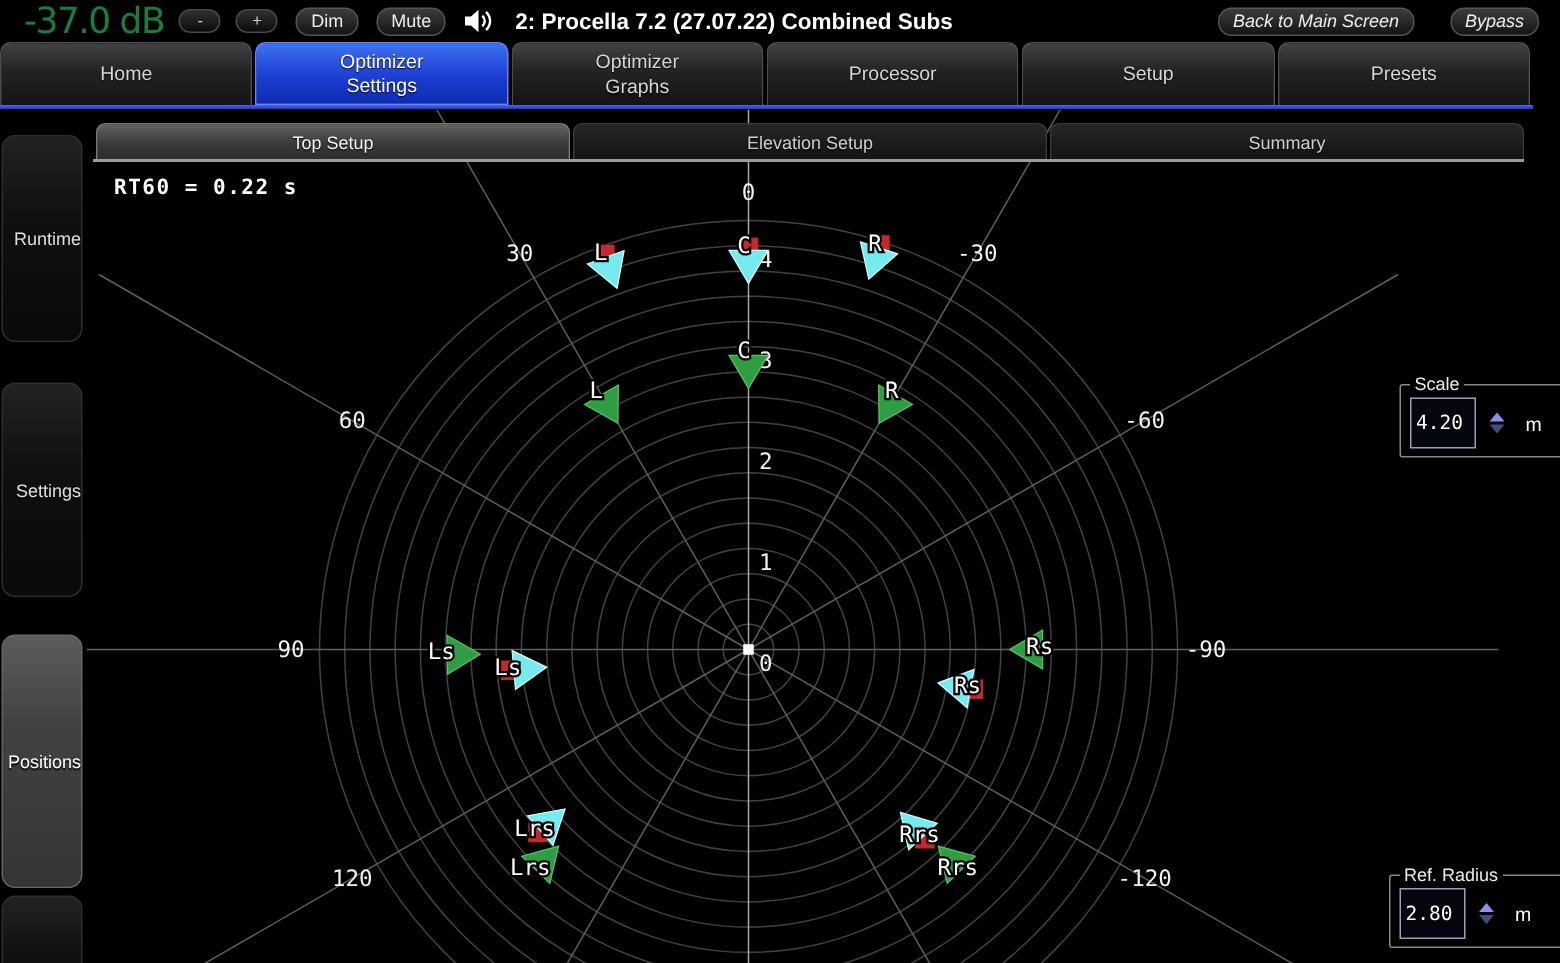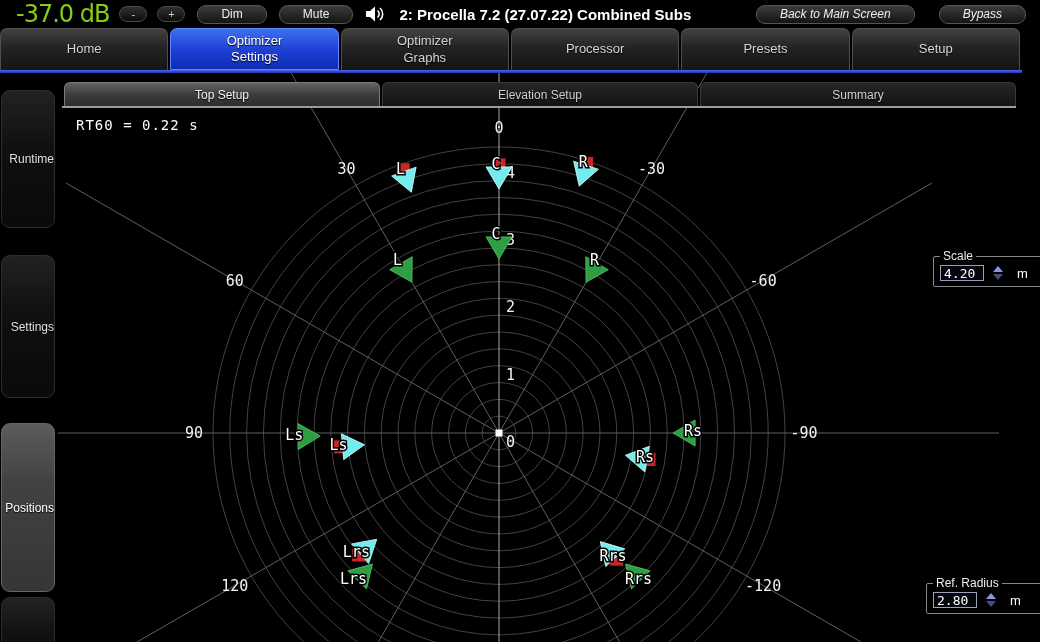--- a/index.html
+++ b/index.html
@@ -2,27 +2,27 @@
 <html><head>
 <meta charset="utf-8">
 <style>
   html,body{margin:0;padding:0;background:#000;}
   *{box-sizing:border-box;}
   .screen{position:relative;width:1040px;height:642px;background:#000;overflow:hidden;
           font-family:"Liberation Sans",sans-serif;color:#eee;}
 
   
   .topbar{position:absolute;left:0;top:0;width:1040px;height:28px;display:flex;align-items:center;background:#000;}
-  .vol{font-family:"DejaVu Sans",sans-serif;font-size:24px;line-height:24px;color:#84cc16;margin-left:16px;letter-spacing:-1px;white-space:nowrap;}
+  .vol{font-family:"DejaVu Sans",sans-serif;font-size:24px;line-height:24px;color:#15803d;margin-left:16px;letter-spacing:-1px;white-space:nowrap;}
   .tiny-btn{width:28px;height:16px;margin-left:10px;border-radius:8px;border:1px solid #4a4a4a;
             background:linear-gradient(#303030,#0c0c0c);color:#ccc;font-size:11px;line-height:12px;
             padding:0;cursor:pointer;box-shadow:0 1px 1px #000;}
   .pill-btn{height:19px;margin-left:12px;border-radius:9px;border:1px solid #555;
             background:linear-gradient(#3c3c3c,#141414);color:#eee;font-size:12px;line-height:14px;
-            padding:1px 23px;cursor:pointer;box-shadow:0 1px 2px #000;white-space:nowrap;}
+            padding:1px 9px;cursor:pointer;box-shadow:0 1px 2px #000;white-space:nowrap;}
   .spk{margin-left:12px;display:inline-flex;align-items:center;}
   .title{font-size:15px;font-weight:bold;color:#fff;margin-left:12px;white-space:nowrap;}
   .topbar .right{margin-left:auto;display:flex;align-items:center;margin-right:14px;}
   .topbar .right .pill-btn{margin-left:24px;font-style:italic;}
 
   
   .tabbar{position:absolute;left:0;top:28px;width:1020px;height:42px;display:flex;gap:2px;}
   .tab{flex:1;border-radius:7px 7px 0 0;border:1px solid #4e4e4e;border-bottom:none;
        background:linear-gradient(#424242,#232323 45%,#141414);
        display:flex;align-items:center;justify-content:center;cursor:pointer;}
@@ -44,29 +44,29 @@
   .content{position:absolute;left:58px;top:73px;width:982px;height:569px;background:#000;overflow:hidden;}
   .subtabs{position:absolute;left:6px;top:9px;width:952px;height:24px;display:flex;gap:2px;z-index:3;}
   .subtab{flex:1;border-radius:6px 6px 0 0;border:1px solid #3a3a3a;border-bottom:none;
           background:linear-gradient(#262626,#131313);display:flex;align-items:center;justify-content:center;cursor:pointer;}
   .subtab span{font-size:12px;color:#cfcfcf;text-shadow:0 1px 1px #000;}
   .subtab.active{background:linear-gradient(#636363,#3a3a3a 55%,#2d2d2d);border-color:#7a7a7a;}
   .subtab.active span{color:#f4f4f4;}
   .sub-underline{position:absolute;left:4px;top:33px;width:954px;height:2px;background:#9c9c9c;z-index:3;}
 
   .rt60{position:absolute;left:18px;top:44px;z-index:3;font-family:"DejaVu Sans Mono",monospace;
-        font-size:14px;color:#fff;letter-spacing:1px;}
+        font-size:14px;color:#fff;letter-spacing:1px;font-weight:bold;}
 
   #polar{position:absolute;left:0;top:0;width:982px;height:569px;z-index:1;}
 
   
   .ctl{position:absolute;z-index:4;margin:0;padding:2px 22px 5px 6px;border:1px solid #878787;border-radius:2px;background:rgba(0,0,0,.55);}
   .ctl legend{font-size:12px;color:#ececec;padding:0 3px;}
   .ctl .row{display:flex;align-items:center;}
-  .ctl input{width:44px;height:16px;background:#05050e;border:1px solid #9aa0b8;color:#fff;
+  .ctl input{width:44px;height:34px;background:#05050e;border:1px solid #9aa0b8;color:#fff;
              font-family:"DejaVu Sans Mono",monospace;font-size:13px;padding:0 3px;}
   .spin{display:inline-flex;flex-direction:column;margin-left:9px;cursor:pointer;}
   .spin .up{width:0;height:0;border-left:5px solid transparent;border-right:5px solid transparent;border-bottom:6px solid #8b93ea;margin-bottom:2px;}
   .spin .dn{width:0;height:0;border-left:5px solid transparent;border-right:5px solid transparent;border-top:6px solid #454d7c;}
   .ctl .unit{font-size:13px;color:#fff;margin-left:14px;}
 </style>
 </head>
 <body>
 
 <div class="screen">
@@ -100,24 +100,24 @@
 Settings</div>
       </div>
       <div class="tab">
         <div class="tab-label">Optimizer
 Graphs</div>
       </div>
       <div class="tab">
         <div class="tab-label">Processor</div>
       </div>
       <div class="tab">
+        <div class="tab-label">Setup</div>
+      </div>
+      <div class="tab">
         <div class="tab-label">Presets</div>
-      </div>
-      <div class="tab">
-        <div class="tab-label">Setup</div>
       </div>
     </div>
   <div class="blue-line"></div>
 
   <div class="sidebar" id="sidebar">
       <div class="side-btn" style="top: 17px; height: 138px;">
         <span>Runtime</span>
       </div>
       <div class="side-btn" style="top: 182px; height: 143px;">
         <span>Settings</span>

